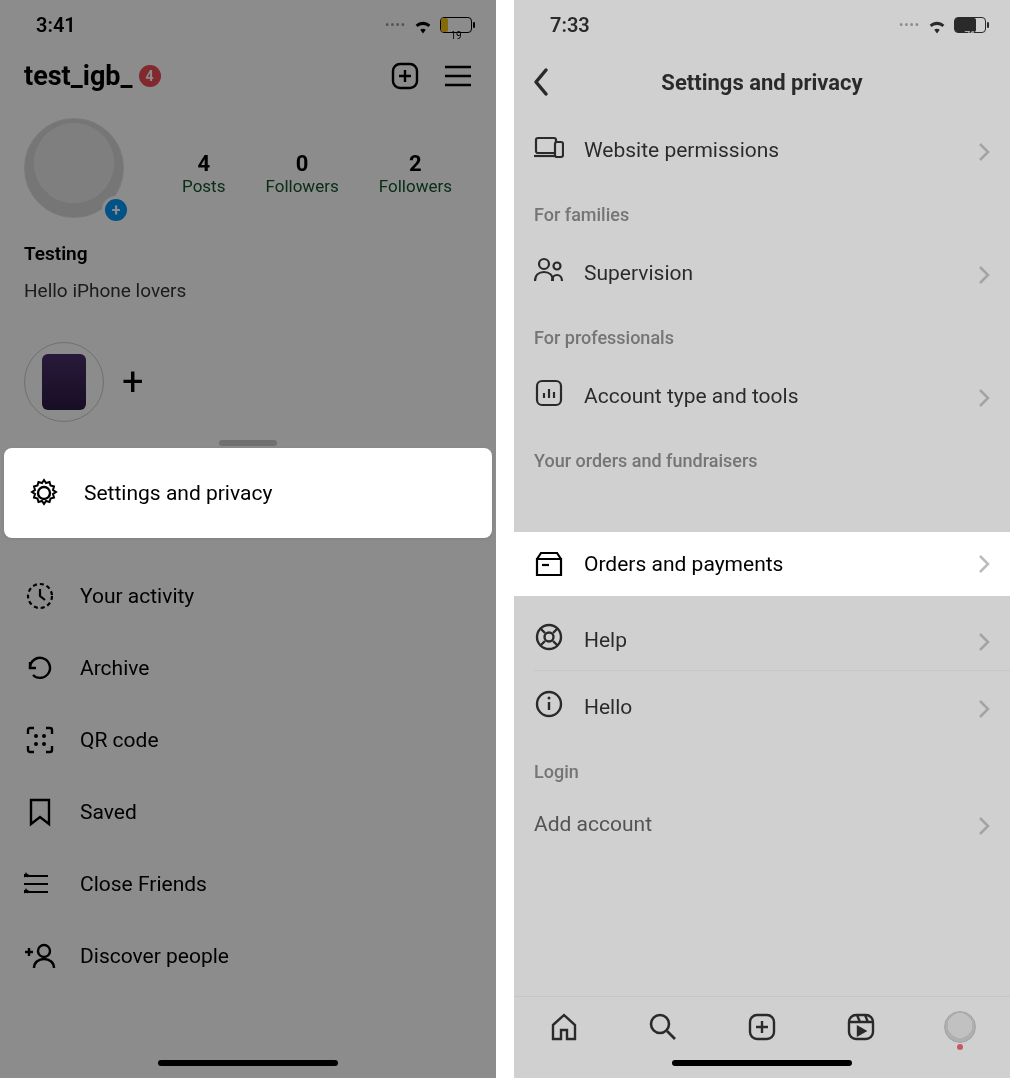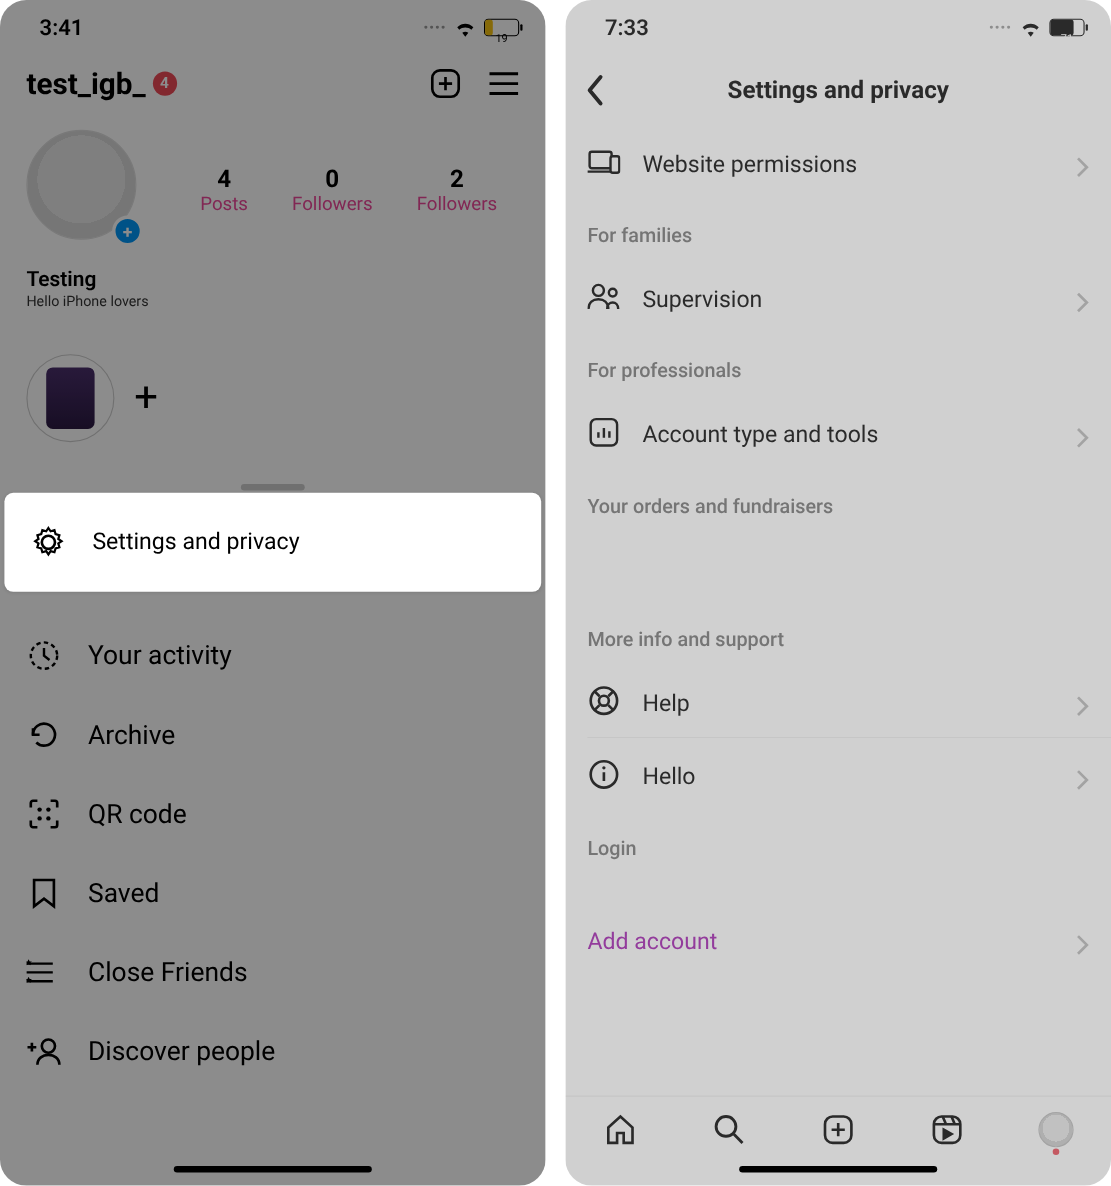--- a/index.html
+++ b/index.html
@@ -9,21 +9,21 @@
     width: 1010px;
     height: 1078px;
     display: flex;
     gap: 18px;
   }
   .phone {
     position: relative;
     width: 496px;
     height: 1078px;
     background: #fff;
-    border-radius: 24px;
+    border-radius: 0;
     overflow: hidden;
   }
   .phone-inner {
     position: absolute;
     inset: 0;
   }
   .dim-overlay {
     position: absolute;
     inset: 0;
     background: rgba(0,0,0,0.45);
@@ -109,25 +109,25 @@
   .avatar-add {
     position: absolute; bottom: 4px; right: 4px;
     width: 28px; height: 28px; border-radius: 50%;
     background: #0095f6;
     display: flex; align-items: center; justify-content: center;
     color: #fff; font-weight: 700;
     border: 3px solid #fff;
   }
   .stats { flex: 1; display: flex; justify-content: space-around; text-align: center; }
   .stat-num { font-size: 22px; font-weight: 700; }
-  .stat-label { font-size: 17px; color: #ec4899; }
+  .stat-label { font-size: 17px; color: #14532d; }
 
   .bio { padding: 14px 24px 0 24px; }
   .display-name { font-size: 19px; font-weight: 600; }
-  .bio-text { font-size: 13px; color: #333; margin-top: 2px; }
+  .bio-text { font-size: 19px; color: #333; margin-top: 14px; }
 
   .highlights { display: flex; align-items: center; gap: 18px; padding: 40px 24px 0 24px; }
   .highlight-item {
     width: 80px; height: 80px; border-radius: 50%;
     border: 1.5px solid #ccc;
     display: flex; align-items: center; justify-content: center;
   }
   .highlight-thumb {
     width: 44px; height: 56px;
     background: linear-gradient(#4a2f6b, #2b1a42);
@@ -150,21 +150,21 @@
     width: 58px; height: 6px;
     background: #ccc;
     border-radius: 4px;
     margin: 12px auto 6px;
   }
   .menu-item {
     display: flex;
     align-items: center;
     gap: 24px;
     padding: 20px 24px;
-    font-size: 24px;
+    font-size: 21px;
     color: #000;
   }
   .menu-icon {
     width: 32px; height: 32px;
     display: flex; align-items: center; justify-content: center;
     flex-shrink: 0;
   }
 
   .highlight-row {
     position: absolute;
@@ -230,21 +230,21 @@
   }
   .settings-item .chevron {
     margin-left: auto;
     color: #aaa;
   }
   .settings-icon {
     width: 30px; height: 30px;
     display: flex; align-items: center; justify-content: center;
     flex-shrink: 0;
   }
-  .link-blue { color: #a21caf; margin-top: 33px; }
+  .link-blue { color: #404040; }
 
   .divider-thin {
     height: 1px;
     background: #f0f0f0;
     margin: 0 0 0 20px;
   }
 
   .right-highlight {
     top: 532px;
     height: 64px;
@@ -601,15 +601,30 @@
       <span class="tab-item">
         <div class="tab-avatar">
             <div class="tab-dot"></div>
           </div>
       </span>
     </div>
 
   </div>
   <div class="dim-overlay dim-overlay-light"></div>
 
+  <div class="highlight-row right-highlight">
+    <span class="settings-icon">
+      <svg width="30" height="28" viewBox="0 0 30 28" fill="none" stroke="#000" stroke-width="2.2">
+        <path d="M3 9 h24 v16 h-24 Z"></path>
+        <path d="M3 9 l4 -6 h16 l4 6"></path>
+        <path d="M8 15 h7"></path>
+      </svg>
+    </span>
+    <span>Orders and payments</span>
+    <span class="chevron" style="margin-left:auto;">
+      <svg width="12" height="20" viewBox="0 0 12 20" stroke="#bbb" stroke-width="2.5" fill="none">
+          <path d="M2 2 l8 8 -8 8"></path>
+        </svg>
+    </span>
+  </div>
 
   <div class="home-indicator"></div>
 </div>
 
 </body></html>

